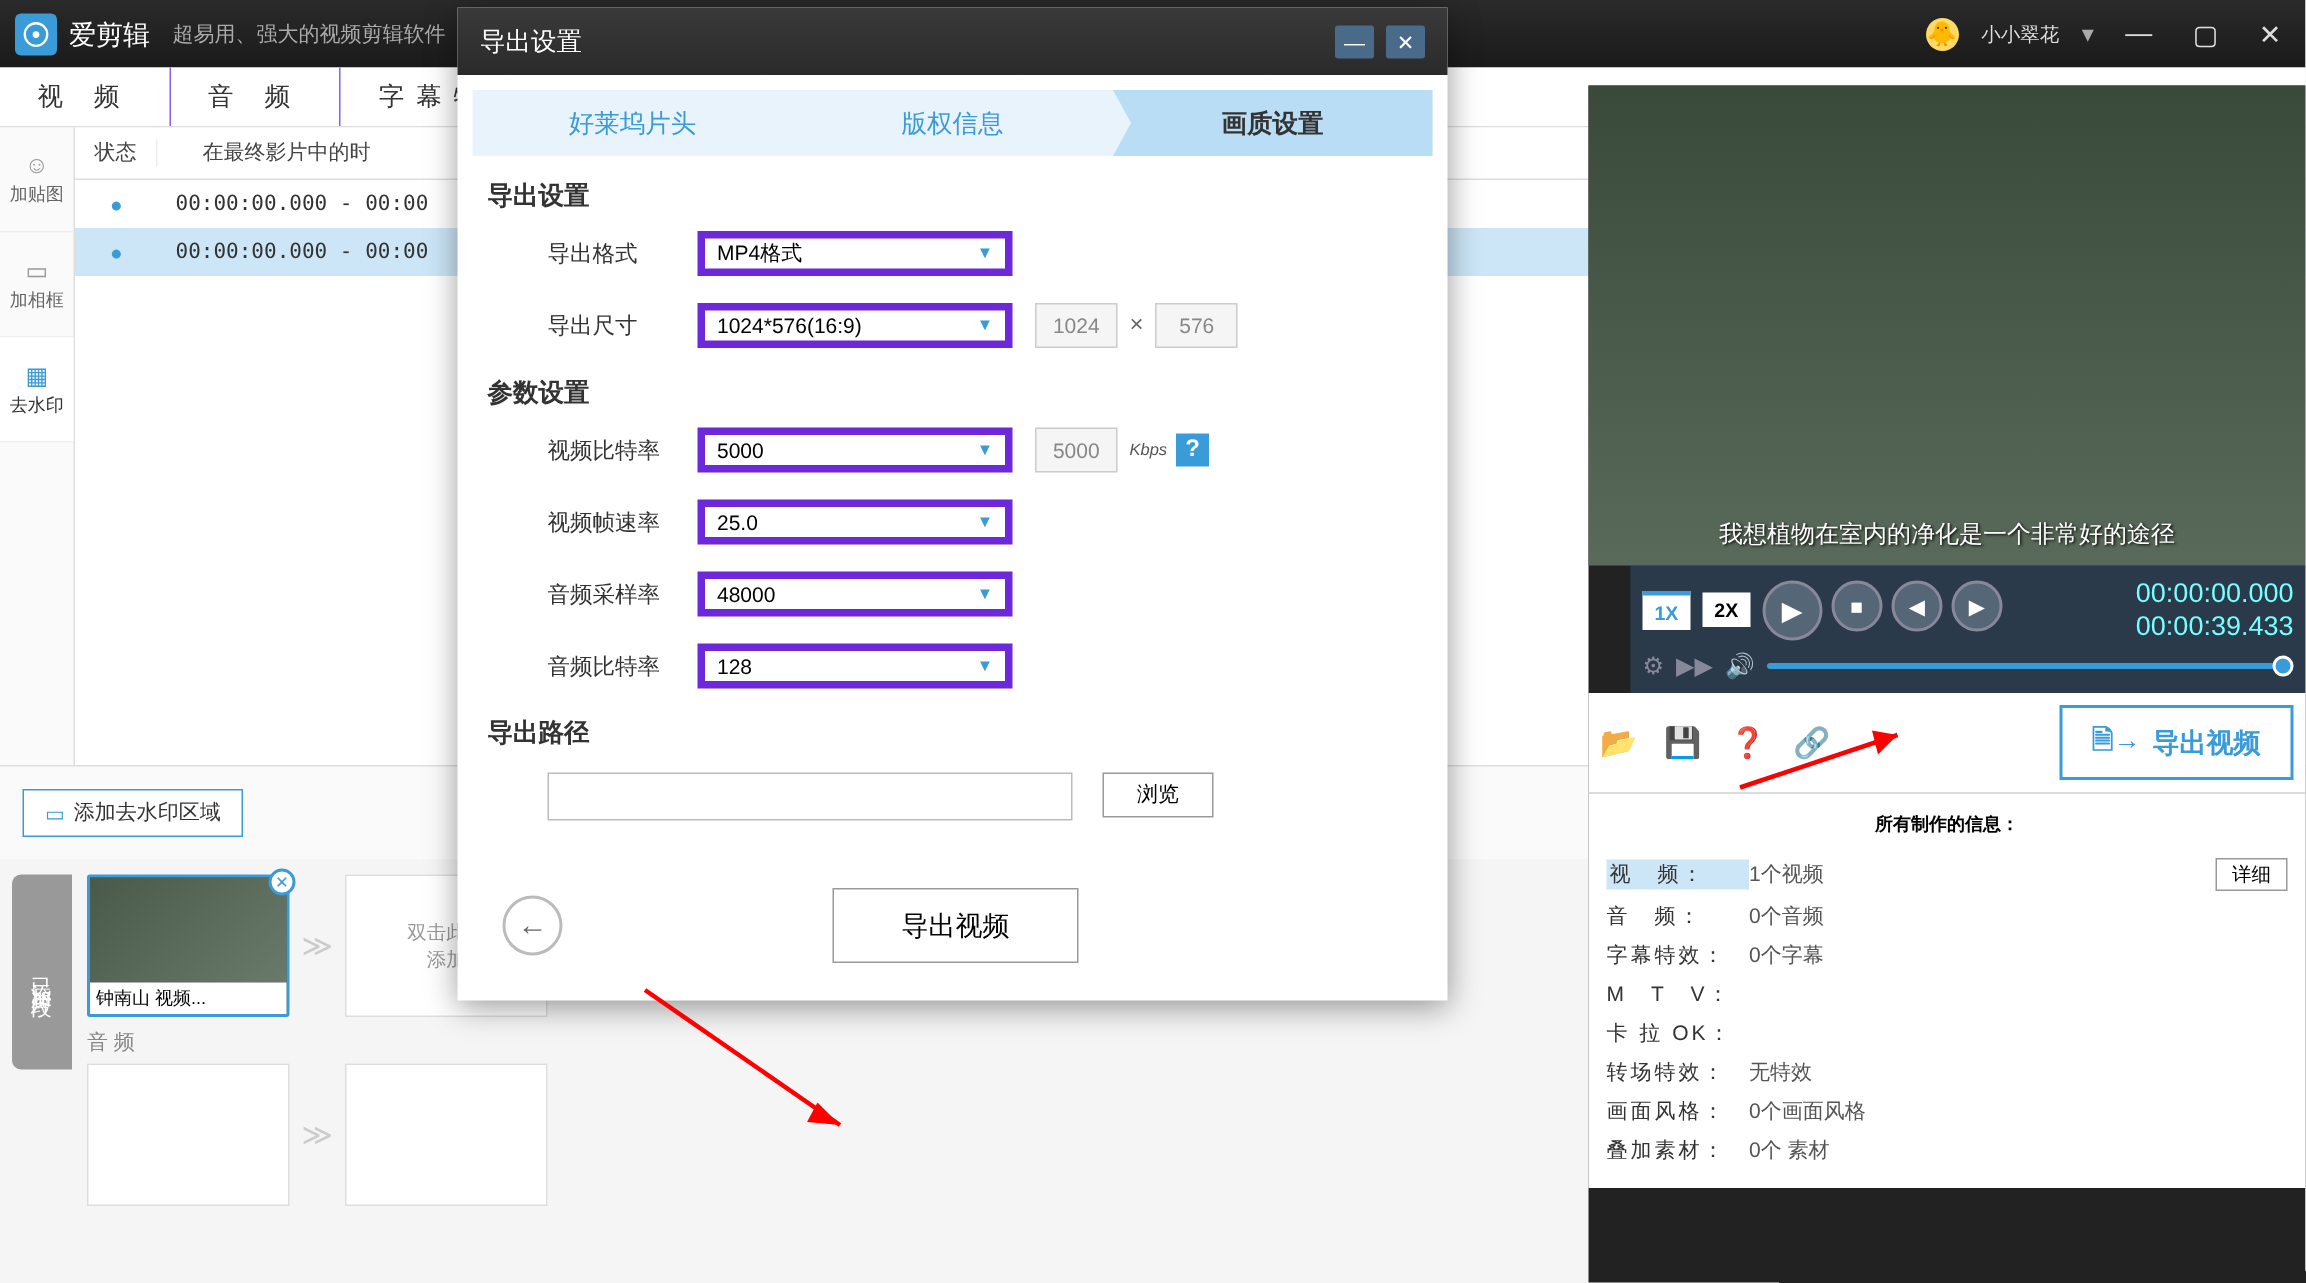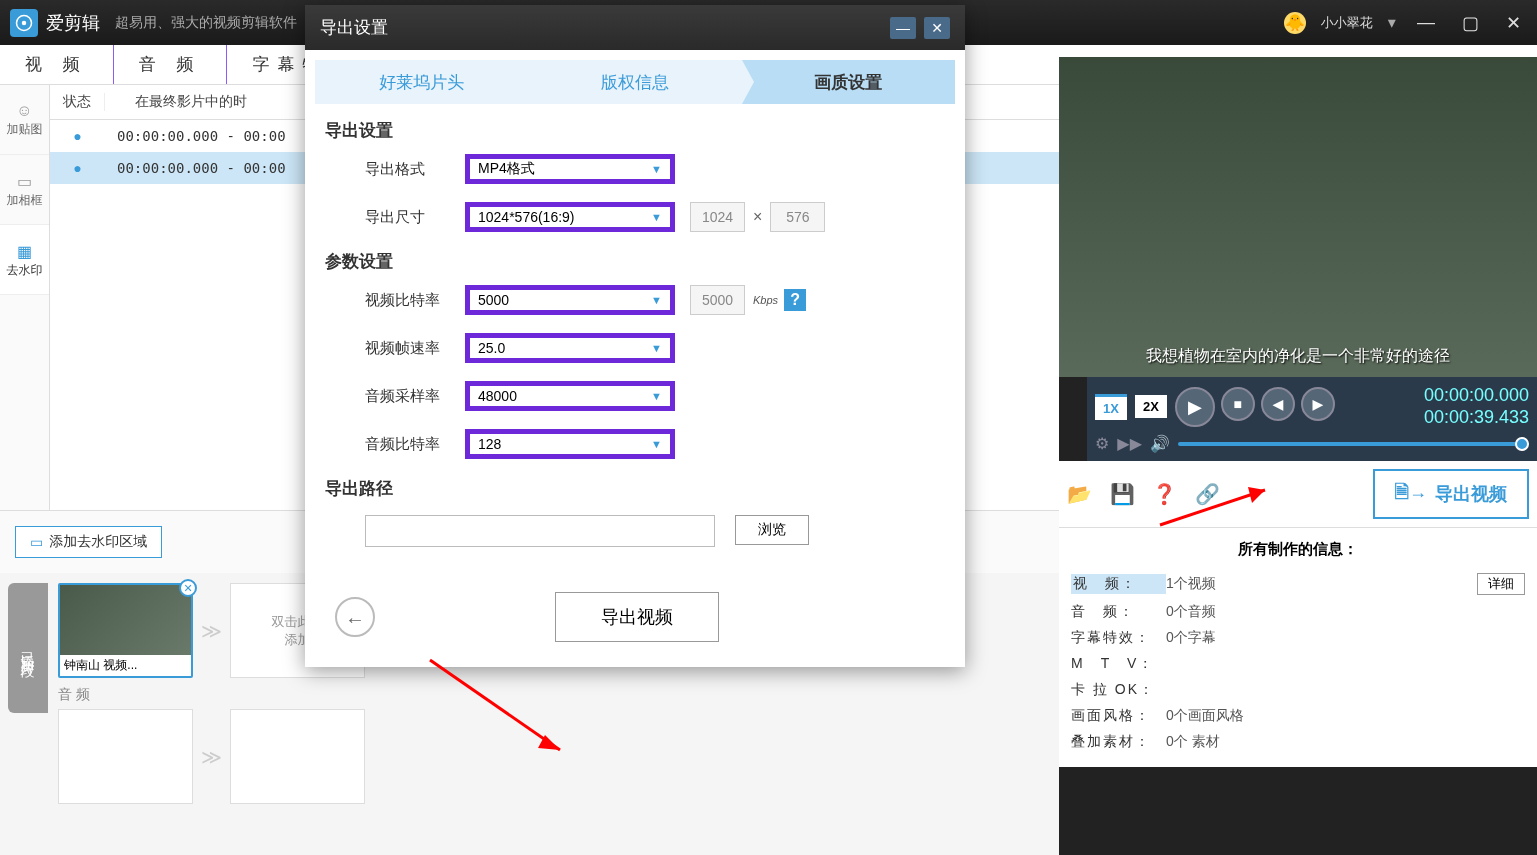--- a/index.html
+++ b/index.html
@@ -72,21 +72,21 @@
 .time-display .t2 { color: #7ff; }
 .vol-row { display: flex; align-items: center; gap: 8px; margin-top: 6px; }
 .vol-slider { flex: 1; height: 4px; background: #3a9bd9; position: relative; border-radius: 2px; }
 .vol-thumb { position: absolute; right: 0; top: -5px; width: 14px; height: 14px; background: #3a9bd9; border-radius: 50%; border: 2px solid #fff; }
 
 .action-bar { background: #fff; padding: 8px; display: flex; align-items: center; gap: 18px; border-bottom: 1px solid #ddd; }
 .action-icon { font-size: 20px; color: #555; cursor: pointer; }
 .export-btn { margin-left: auto; border: 2px solid #3a9bd9; background: #fff; color: #3a9bd9; font-size: 18px; padding: 8px 20px; display: flex; align-items: center; gap: 8px; cursor: pointer; font-weight: bold; }
 
 .info-panel { background: #fff; padding: 12px; }
-.info-title { text-align: center; font-size: 15px; font-weight: bold; margin-bottom: 10px; }
+.info-title { text-align: center; font-size: 12px; font-weight: bold; margin-bottom: 10px; }
 .info-row { display: flex; align-items: center; font-size: 14px; padding: 4px 0; }
 .info-label { width: 95px; color: #333; letter-spacing: 2px; }
 .info-label.sel { background: #cce6f7; padding: 1px 2px; }
 .info-value { color: #555; }
 .detail-btn { margin-left: auto; border: 1px solid #999; background: #fff; padding: 1px 10px; font-size: 13px; cursor: pointer; }
 
 
 .dialog { position: absolute; left: 305px; top: 5px; width: 660px; background: #fff; box-shadow: 0 4px 20px rgba(0,0,0,0.4); z-index: 100; }
 .dialog-title { background: linear-gradient(#3a3a3a,#2a2a2a); color: #fff; height: 45px; display: flex; align-items: center; padding: 0 15px; font-size: 17px; }
 .dialog-title-btns { margin-left: auto; display: flex; gap: 8px; }
@@ -270,20 +270,24 @@
         </div>
         <div class="info-row">
           <span class="info-label">M　T　V：</span>
           <span class="info-value"></span>
         </div>
         <div class="info-row">
           <span class="info-label">卡 拉 OK：</span>
           <span class="info-value"></span>
         </div>
         <div class="info-row">
+          <span class="info-label">转场特效：</span>
+          <span class="info-value">无特效</span>
+        </div>
+        <div class="info-row">
           <span class="info-label">画面风格：</span>
           <span class="info-value">0个画面风格</span>
         </div>
         <div class="info-row">
           <span class="info-label">叠加素材：</span>
           <span class="info-value">0个 素材</span>
         </div>
       </div>
   </div>
 </div>

